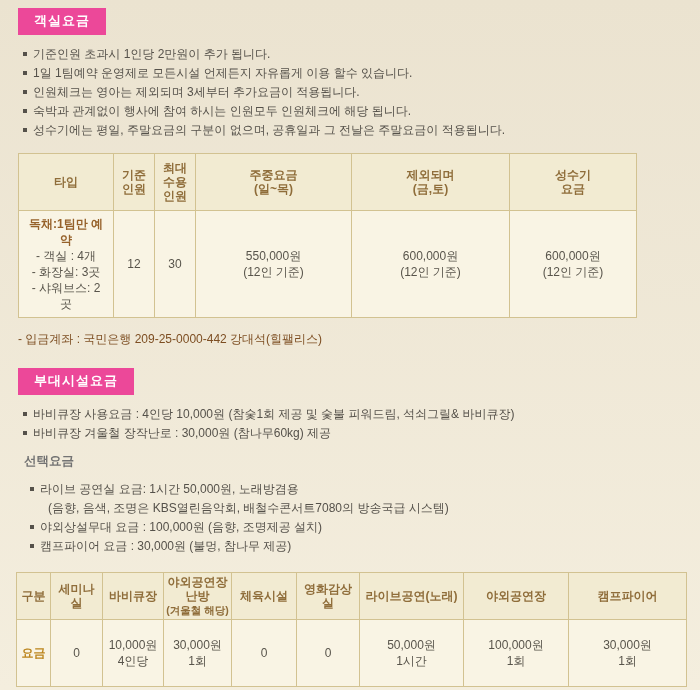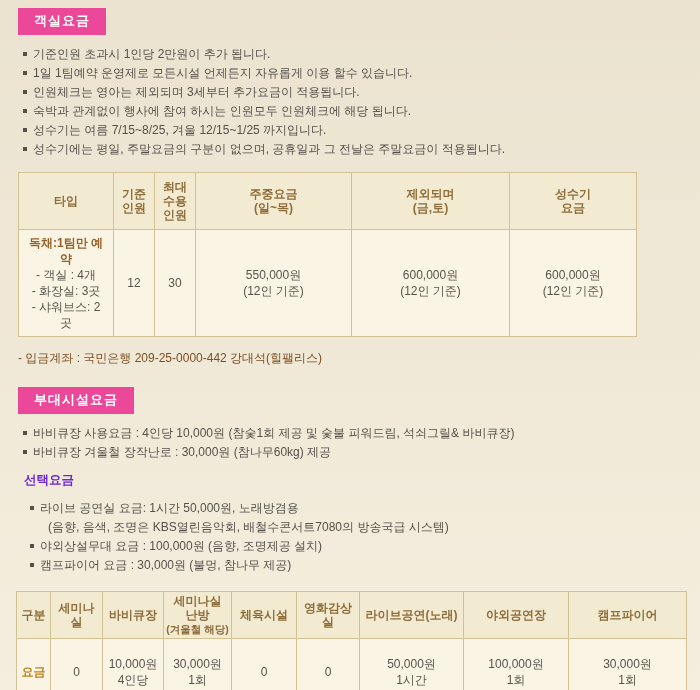--- a/index.html
+++ b/index.html
@@ -69,21 +69,21 @@
     font-size:12px;
     font-weight:normal;
     color:#7d4e22;
   }
 
   .section2{margin-top:20px;}
   .select-title{
     margin:10px 0 3px 6px;
     font-size:12.5px;
     font-weight:bold;
-    color:#6d28d9;
+    color:#737373;
   }
 
   .facility-table{width:670px;margin-top:16px;margin-left:-2px;}
   .facility-table thead th{height:32px;}
   .facility-table .row-fee td, .facility-table .row-fee th{height:62px;}
   .facility-table tbody th{
     background:#f9f4e4;
     color:#bc861f;
     font-weight:bold;
     border:1px solid #d2c291;
@@ -96,21 +96,21 @@
 <div class="page">
 
   <div>
     <div class="badge">객실요금</div>
 
     <ul class="notes">
       <li><span class="sq"></span><span>기준인원 초과시 1인당 2만원이 추가 됩니다.</span></li>
       <li><span class="sq"></span><span>1일 1팀예약 운영제로 모든시설 언제든지 자유롭게 이용 할수 있습니다.</span></li>
       <li><span class="sq"></span><span>인원체크는 영아는 제외되며 3세부터 추가요금이 적용됩니다.</span></li>
       <li><span class="sq"></span><span>숙박과 관계없이 행사에 참여 하시는 인원모두 인원체크에 해당 됩니다.</span></li>
-      <li><span class="sq"></span><span>성수기는 여름 7/15~8/25, 겨울 12/15~1/25 까지입니다.</span></li>
+      <li><span class="sq"></span></li>
       <li><span class="sq"></span><span>성수기에는 평일, 주말요금의 구분이 없으며, 공휴일과 그 전날은 주말요금이 적용됩니다.</span></li>
     </ul>
 
     <table class="room-table">
       <colgroup>
         <col style="width:95px">
           <col style="width:41px">
           <col style="width:41px">
         <col style="width:156px">
           <col style="width:158px">
@@ -183,21 +183,21 @@
         <col style="width:104px">
           <col style="width:105px">
           <col style="width:118px">
       </colgroup>
       <thead>
         <tr>
           <th>구분</th>
           <th>세미나실</th>
           <th>바비큐장</th>
           <th>
-            <span>세미나실 난방</span>
+            <span>야외공연장 난방</span>
             <span class="th-sub">(겨울철 해당)</span>
           </th>
           <th>체육시설</th>
           <th>영화감상실</th>
           <th>라이브공연(노래)</th>
           <th>야외공연장</th>
           <th>캠프파이어</th>
         </tr>
       </thead>
       <tbody>

